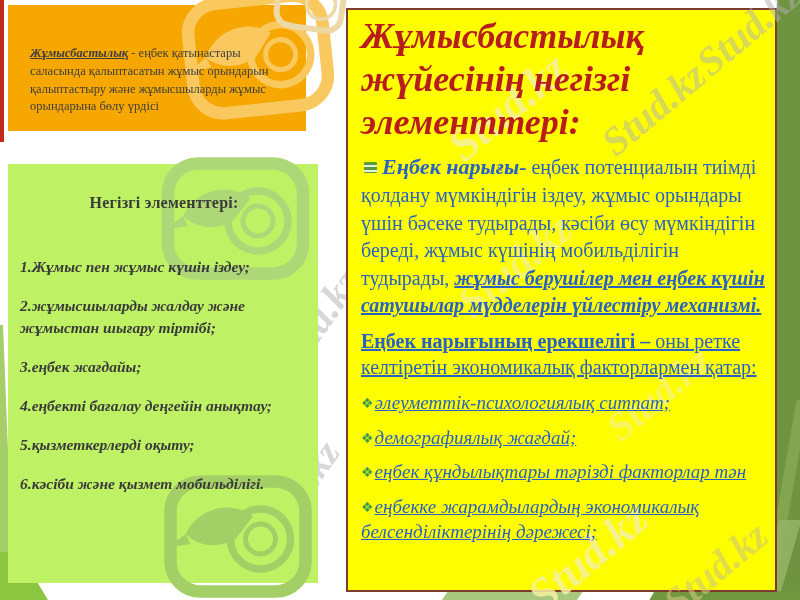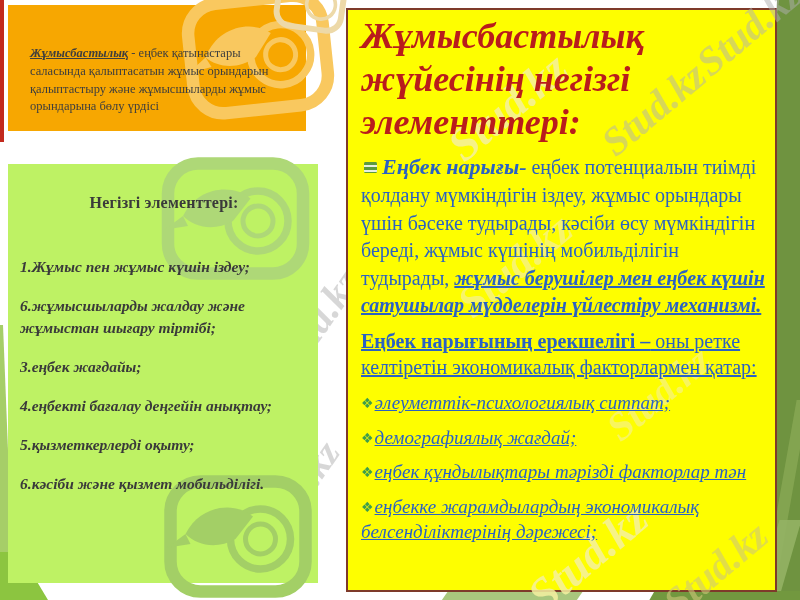--- a/index.html
+++ b/index.html
@@ -101,21 +101,21 @@
       <rect x="6" y="6" width="108" height="88" rx="24" fill="none" stroke="currentColor" stroke-width="10"></rect>
       <circle cx="78" cy="52" r="24" fill="none" stroke="currentColor" stroke-width="6"></circle>
       <circle cx="78" cy="52" r="12" fill="none" stroke="currentColor" stroke-width="4"></circle>
       <path d="M18 48 C30 24, 58 22, 72 34 L58 52 C44 60, 28 58, 18 48 Z" fill="currentColor"></path>
       <path d="M18 48 L3 59 L22 56 Z" fill="currentColor"></path>
     </svg>
     <div class="elements-content">
       <div class="elements-title">Негізгі элементтері:</div>
       <div class="elements-list">
         <div class="element-item">1.Жұмыс пен жұмыс күшін  іздеу;</div>
-        <div class="element-item">6.жұмысшыларды жалдау және жұмыстан шығару тіртібі;</div>
+        <div class="element-item">2.жұмысшыларды жалдау және жұмыстан шығару тіртібі;</div>
         <div class="element-item">3.еңбек жағдайы;</div>
         <div class="element-item">4.еңбекті бағалау деңгейін анықтау;</div>
         <div class="element-item">5.қызметкерлерді оқыту;</div>
         <div class="element-item">6.кәсіби және қызмет мобильділігі.</div>
       </div>
     </div>
   </div>
 
   <div class="main-box">
     <span class="wm-text wm-cream rot40" style="left:90px;top:70px;font-size:46px;">Stud.kz</span>

